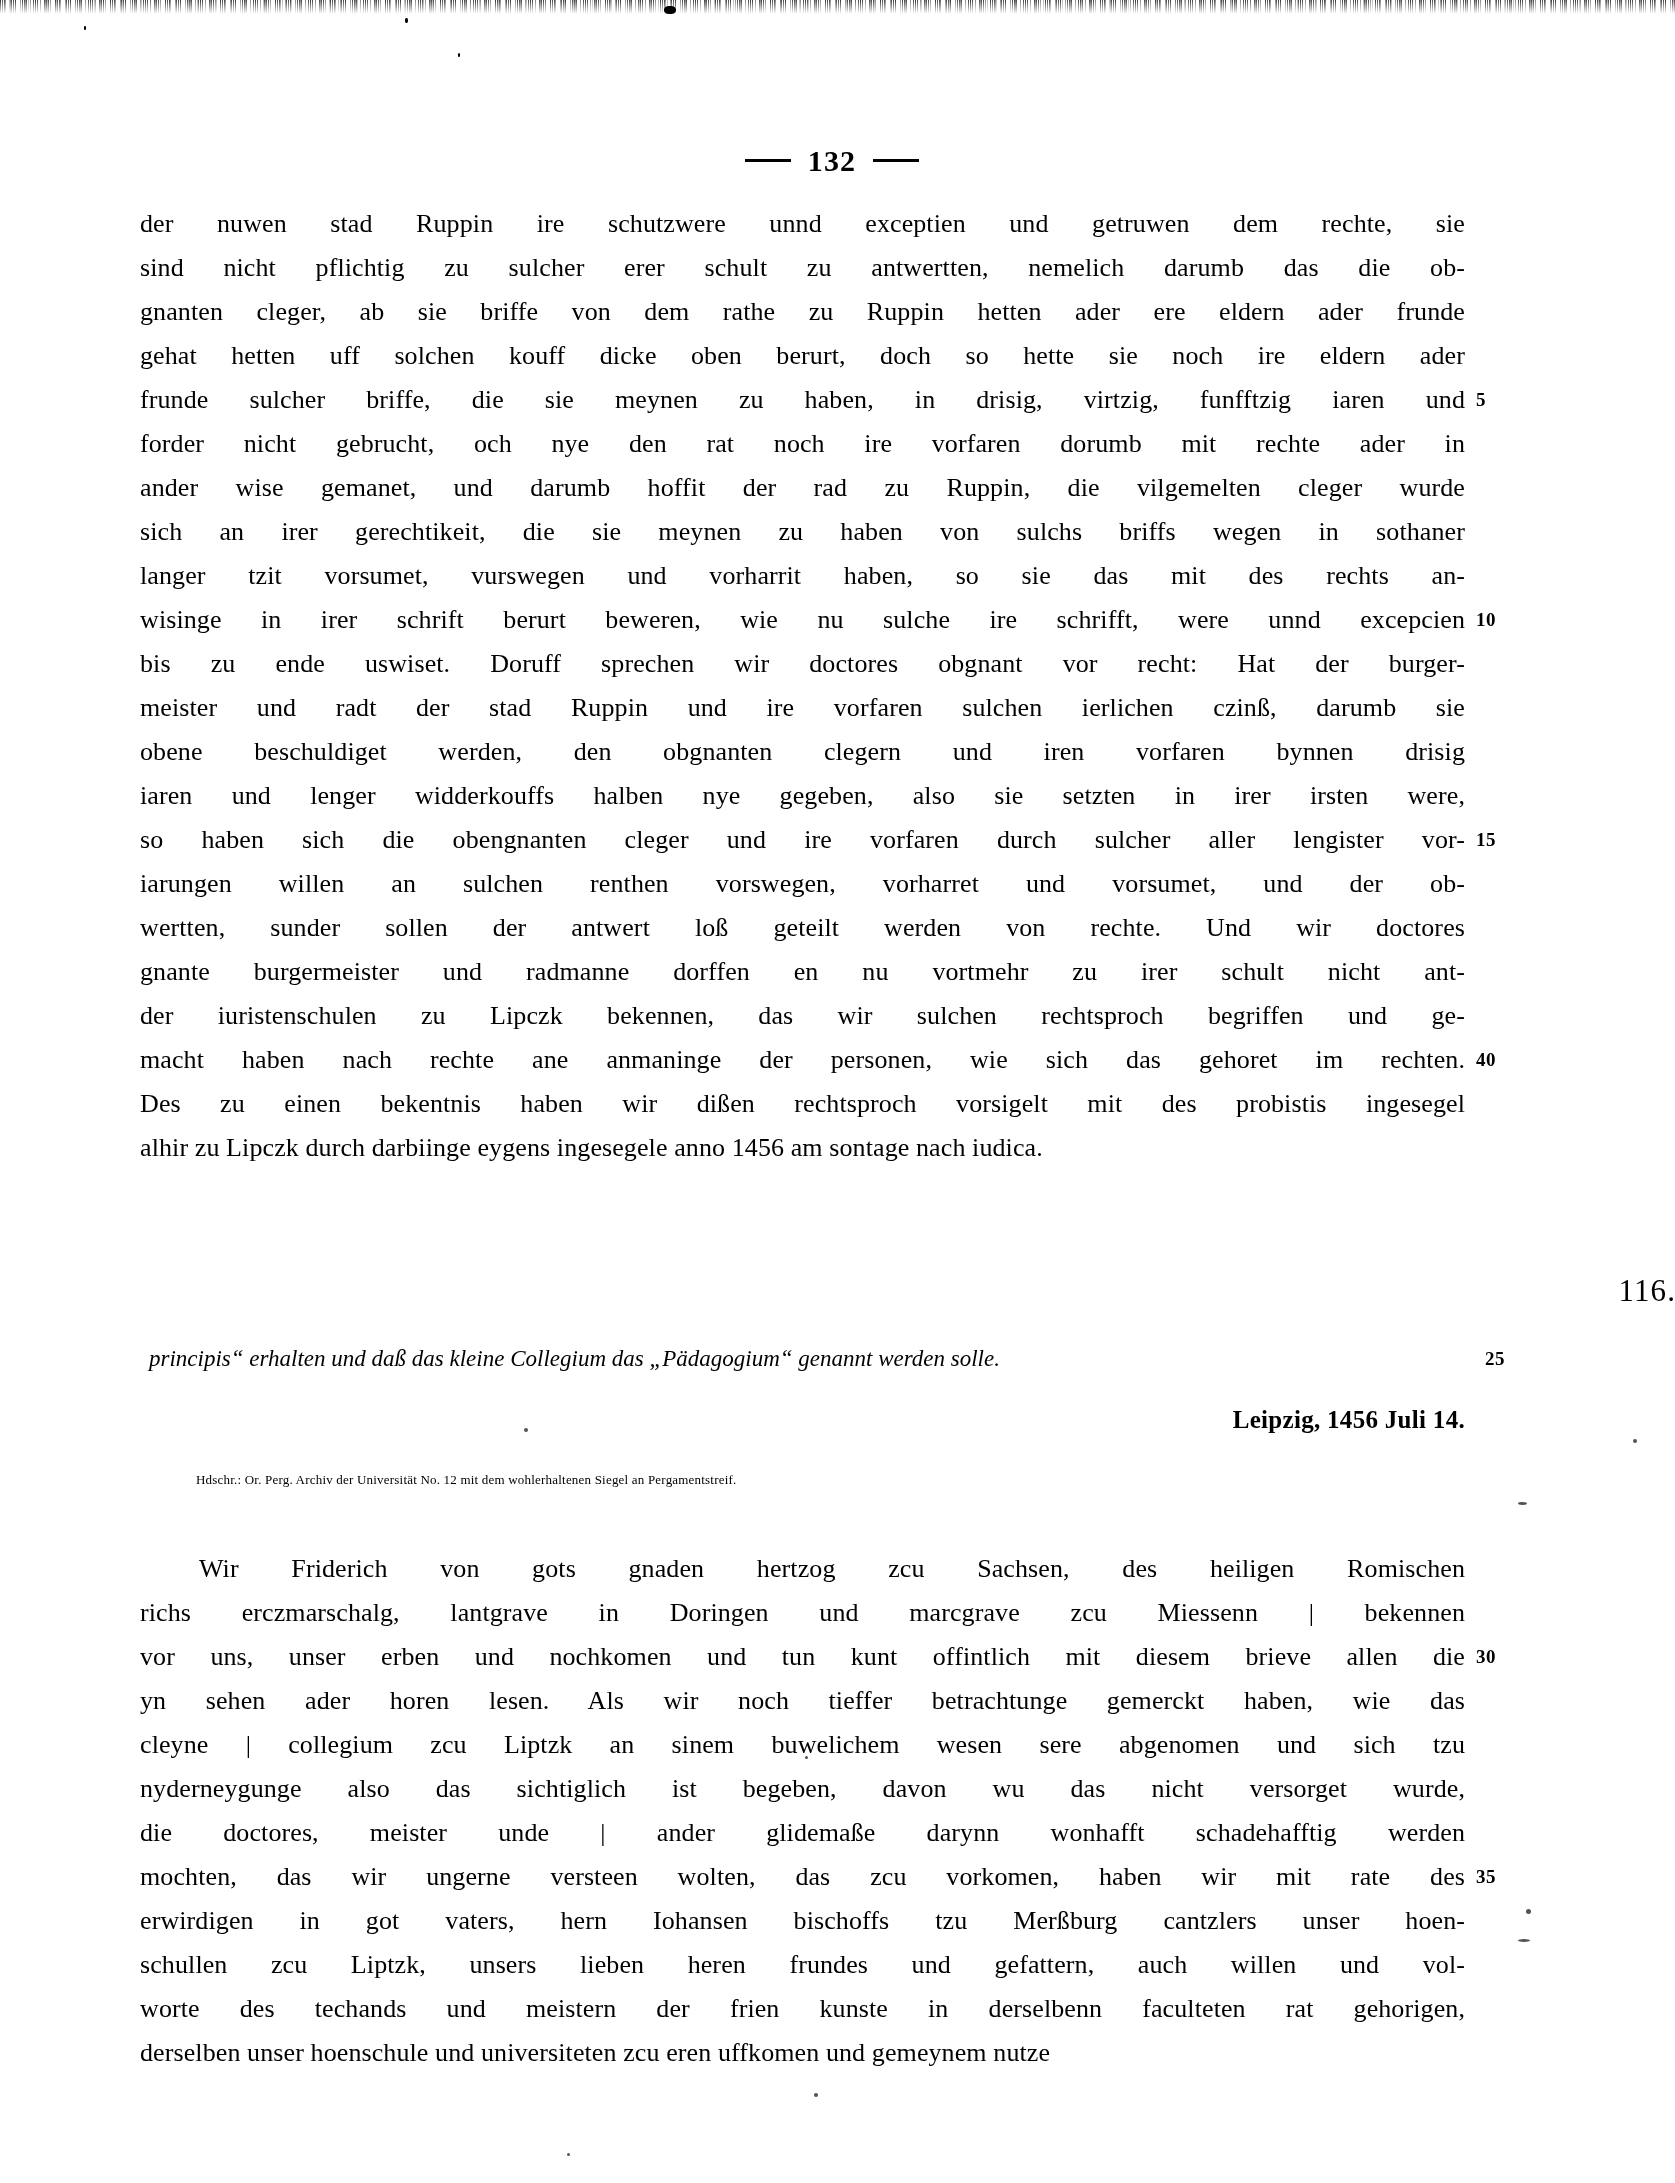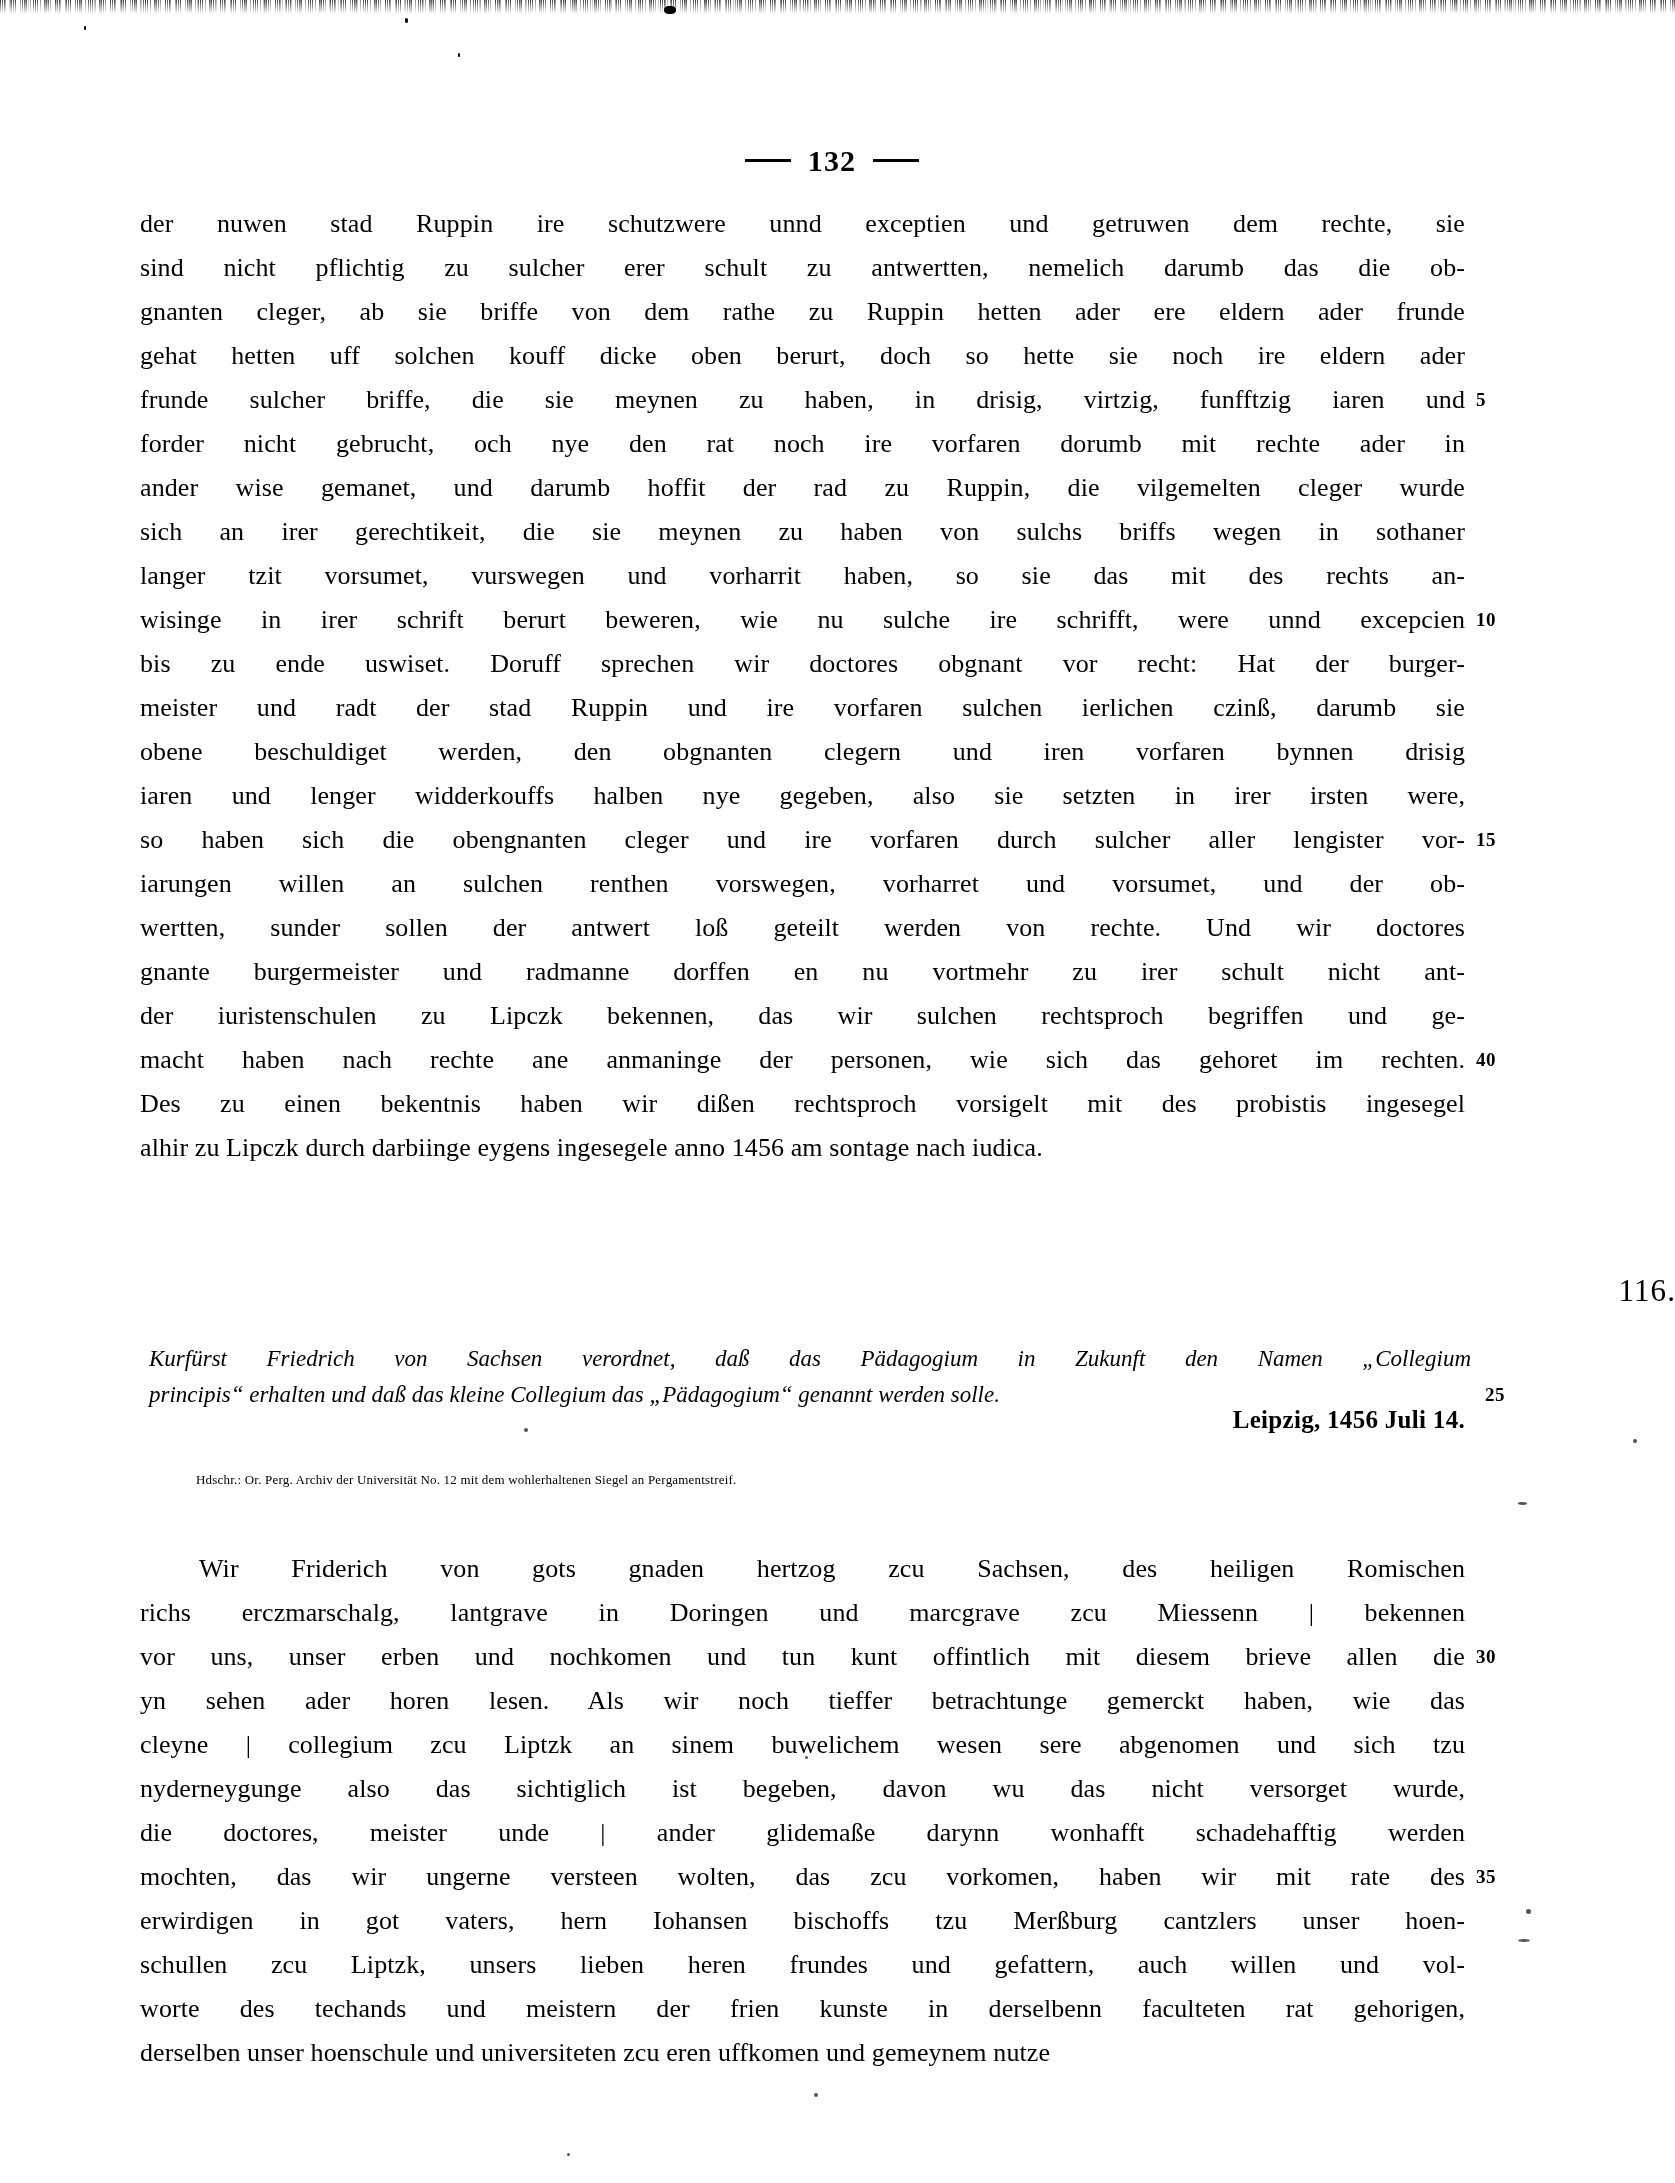--- a/index.html
+++ b/index.html
@@ -232,21 +232,20 @@
       <div class="line"><span class="txt">gnante burgermeister und radmanne dorffen en nu vortmehr zu irer schult nicht ant-</span></div>
       <div class="line"><span class="txt">der iuristenschulen zu Lipczk bekennen, das wir sulchen rechtsproch begriffen und ge-</span></div>
       <div class="line"><span class="txt">macht haben nach rechte ane anmaninge der personen, wie sich das gehoret im rechten.</span><span class="lineno">40</span></div>
       <div class="line"><span class="txt">Des zu einen bekentnis haben wir dißen rechtsproch vorsigelt mit des probistis ingesegel</span></div>
       <div class="line last"><span class="txt">alhir zu Lipczk durch darbiinge eygens ingesegele anno 1456 am sontage nach iudica.</span></div>
     </div>
 
   <div class="section-no">116.</div>
 
   <div class="regest" id="regest">
-      <div class="rline"><span class="txt">Kurfürst Friedrich von Sachsen verordnet, daß das Pädagogium in Zukunft den Namen „Collegium</span></div>
       <div class="rline last"><span class="txt">principis“ erhalten und daß das kleine Collegium das „Pädagogium“ genannt werden solle.</span><span class="lineno">25</span></div>
     </div>
 
   <div class="dateline">Leipzig, 1456 Juli 14.</div>
 
   <div class="hdschr">Hdschr.: Or. Perg. Archiv der Universität No. 12 mit dem wohlerhaltenen Siegel an Pergamentstreif.</div>
 
   <div class="textblock" id="doc2">
       <div class="line indent"><span class="txt">Wir Friderich von gots gnaden hertzog zcu Sachsen, des heiligen Romischen</span></div>
       <div class="line"><span class="txt">richs erczmarschalg, lantgrave in Doringen und marcgrave zcu Miessenn | bekennen</span></div>

